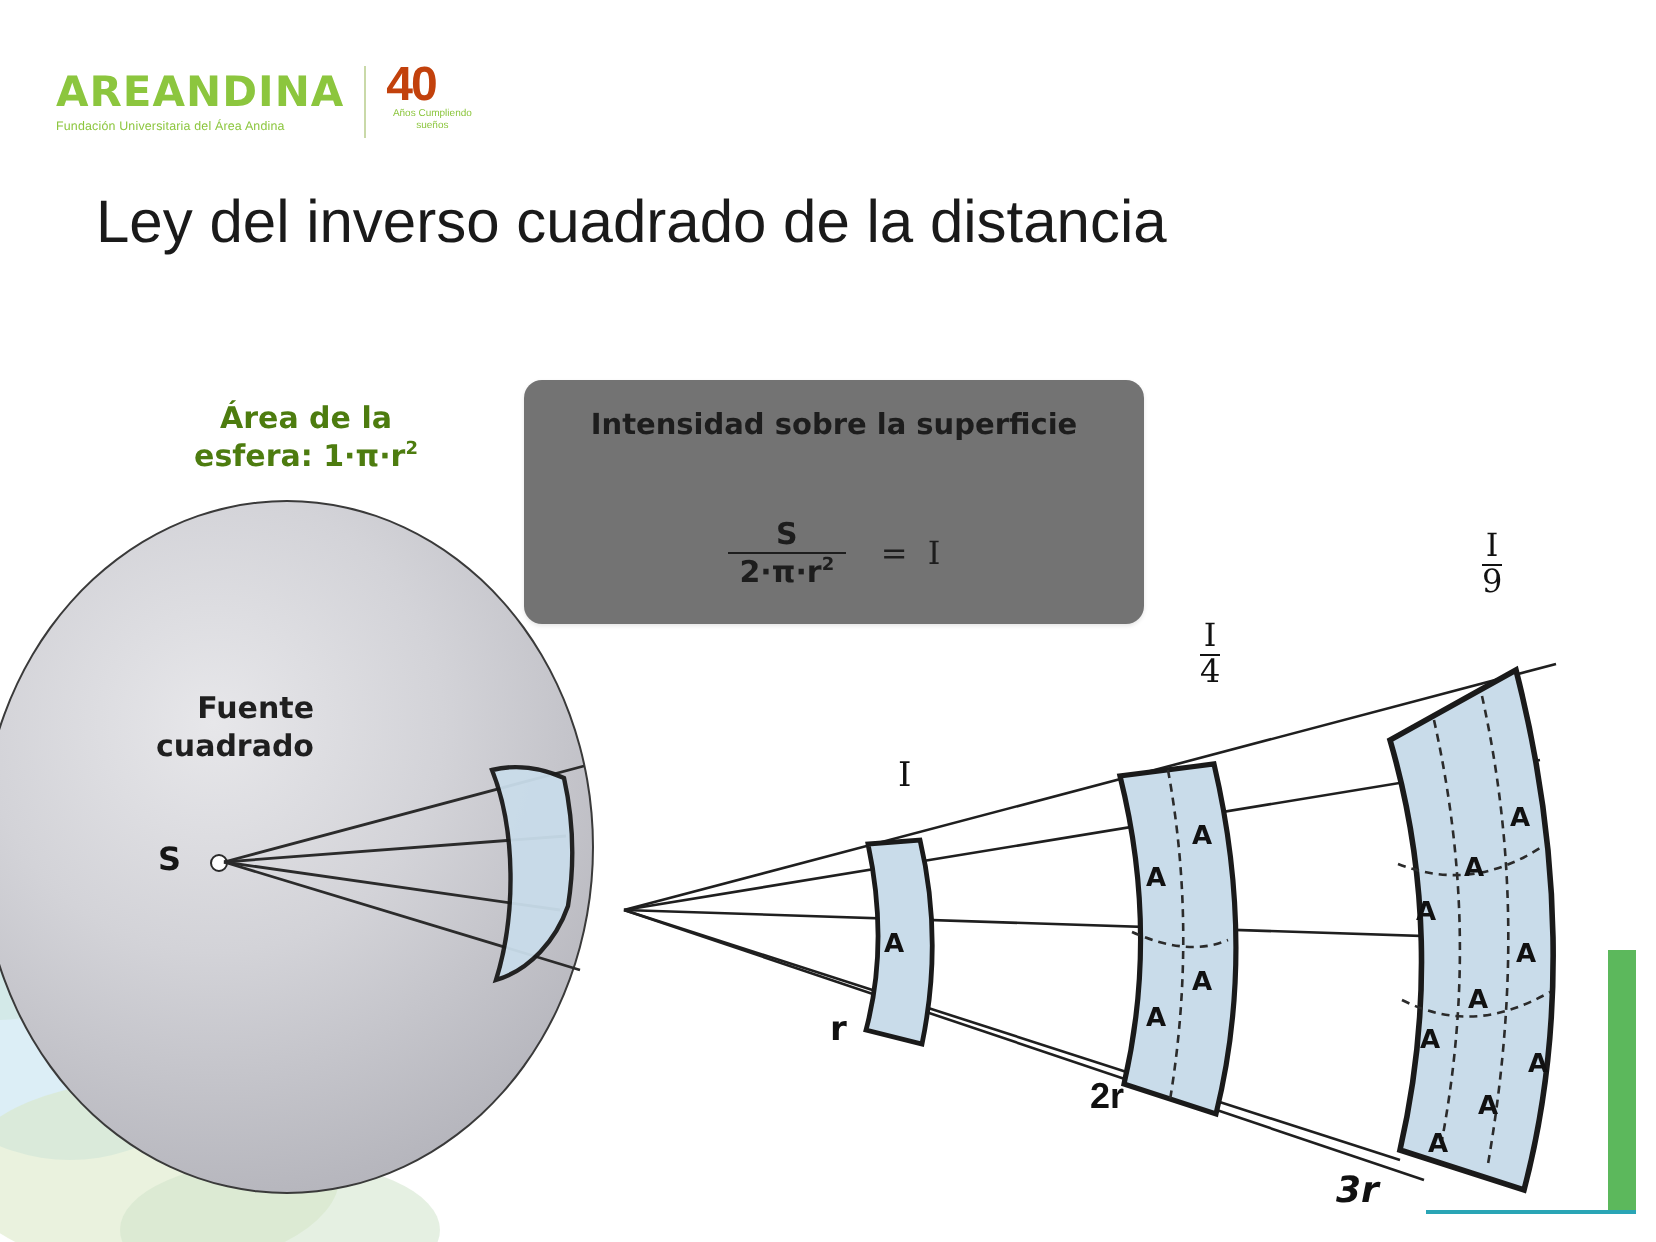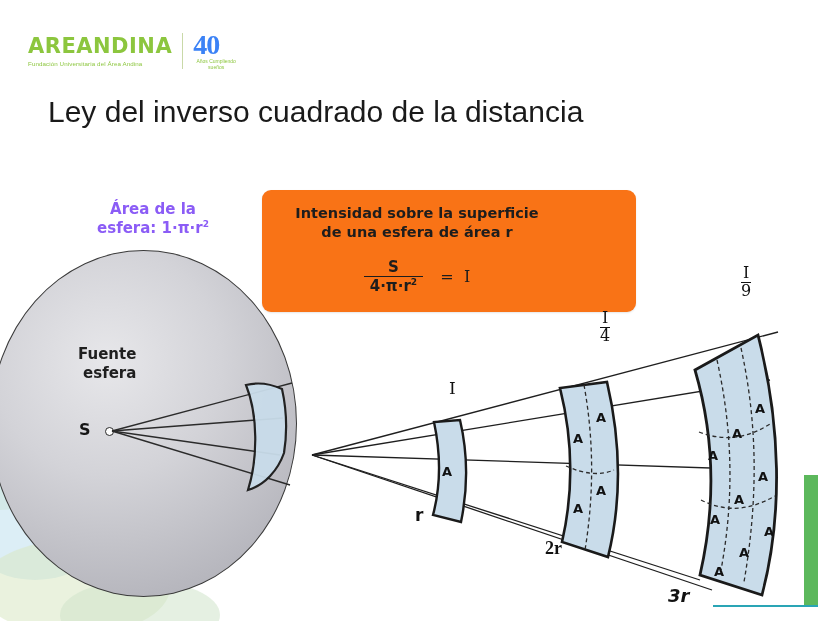--- a/index.html
+++ b/index.html
@@ -26,21 +26,21 @@
     font-weight:700;font-size:21px;letter-spacing:.5px;
     color:#8cc63e;line-height:1;
   }
   .logo-sub{
     font-family:"Liberation Sans", sans-serif;
     font-size:6.2px;color:#8cc63e;letter-spacing:.1px;margin-top:3px;white-space:nowrap;
   }
   .logo-divider{width:1px;height:36px;background:#c9d9a8;margin:0 10px;}
   .logo-40{position:relative;width:46px;height:40px;}
   .logo-40 .num{
-    font-family:Liberation Serif, serif;font-weight:700;font-size:28px;color:#3b82f6;
+    font-family:Liberation Sans, sans-serif;font-weight:700;font-size:24px;color:#c2410c;
     line-height:1;letter-spacing:-1px;
   }
   .logo-40 .c1{font-size:5px;color:#8cc63e;text-align:center;margin-top:0px;line-height:1.15;}
 
   
   .slide-title{
     position:absolute;left:48px;top:95px;
     font-family:Liberation Sans, sans-serif;
     font-size:30px;color:#1a1a1a;font-weight:400;letter-spacing:0px;
   }
@@ -50,40 +50,40 @@
 
   
   .sphere{
     position:absolute;left:-10px;top:80px;width:305px;height:345px;
     border-radius:50%;
     background:radial-gradient(circle at 38% 32%, #e7e7ea 0%, #d3d3d8 38%, #b7b7be 78%, #a9a9b1 100%);
     border:1.6px solid #3a3a3a;
   }
   .label-area{
     position:absolute;left:58px;top:30px;width:190px;text-align:center;
-    font-family:"DejaVu Sans", sans-serif;font-size:15px;color:#8b5cf6;line-height:1.25;font-weight:600;
+    font-family:"DejaVu Sans", sans-serif;font-size:15px;color:#4d7c0f;line-height:1.25;font-weight:600;
   }
   .label-area sup{font-size:9px;}
   .label-fuente{
     position:absolute;left:78px;top:175px;
     font-family:"DejaVu Sans", sans-serif;font-size:15px;color:#1f1f1f;line-height:1.25;font-weight:600;text-align:right;
   }
   .label-s{
     position:absolute;left:79px;top:250px;
     font-family:"DejaVu Sans", sans-serif;font-size:16px;color:#151515;font-weight:600;
   }
   .dot-s{
     position:absolute;left:105px;top:257px;width:7px;height:7px;border-radius:50%;
     background:#fff;border:1.5px solid #2a2a2a;
   }
 
   
   .callout{
-    position:absolute;left:262px;top:20px;width:374px;height:122px;
-    background:#f97316;border-radius:9px;
+    position:absolute;left:262px;top:20px;width:310px;height:122px;
+    background:#737373;border-radius:9px;
     box-shadow:0 1px 2px rgba(0,0,0,.10);
   }
   .callout-text{
     position:absolute;left:0;top:14px;width:310px;text-align:center;
     font-family:"DejaVu Sans", sans-serif;font-size:14.5px;color:#1d1d1d;line-height:1.3;font-weight:600;
   }
   .frac{display:inline-block;text-align:center;vertical-align:middle;}
   .frac .num{display:block;padding:0 6px;}
   .frac .den{display:block;border-top:1.6px solid #1d1d1d;padding:0 6px;}
   .callout-formula{
@@ -92,21 +92,21 @@
   }
   .callout-formula .eq{display:inline-block;vertical-align:middle;margin-left:12px;font-family:"DejaVu Serif",serif;font-weight:400;font-size:16px;}
   .callout-formula sup{font-size:9px;}
 
   
   .lbl{position:absolute;font-family:"DejaVu Serif", serif;color:#111;}
   .lbl-I{left:449px;top:208px;font-size:17px;}
   .lbl-I4{left:600px;top:140px;font-size:16px;text-align:center;}
   .lbl-I9{left:741px;top:95px;font-size:16px;text-align:center;}
   .lbl-r{left:415px;top:335px;font-size:17px;font-family:"DejaVu Sans",sans-serif;font-weight:600;}
-  .lbl-2r{left:545px;top:368px;font-size:18px;font-family:Liberation Serif, serif;font-weight:600;}
+  .lbl-2r{left:545px;top:368px;font-size:18px;font-family:Liberation Sans, sans-serif;font-weight:600;}
   .lbl-3r{left:668px;top:415px;font-size:18px;font-family:"DejaVu Sans",sans-serif;font-weight:600;font-style:italic;}
 
   .fracv{display:inline-block;text-align:center;line-height:1.05;}
   .fracv .n{display:block;}
   .fracv .d{display:block;border-top:1.4px solid #111;}
 
   
   .green-bar{position:absolute;right:10px;bottom:16px;width:14px;height:130px;background:#5cb85c;}
   .teal-line{position:absolute;right:10px;bottom:14px;width:105px;height:2px;background:#2aa5b5;}
 
@@ -143,46 +143,45 @@
 
   <div class="sphere"></div>
 
   <div class="label-area">
     <span>Área de la</span><br>
     <span>esfera: 1·π·r</span><sup>2</sup>
   </div>
 
   <div class="label-fuente">
     <span>Fuente</span><br>
-    <span>esfera</span>
+    <span>cuadrado</span>
   </div>
   <div class="label-s">S</div>
   <div class="dot-s"></div>
 
   <svg width="828" height="440" style="position:absolute;left:0;top:0;">
 
     <g stroke="#2b2b2b" stroke-width="1.4" fill="none">
       <line x1="112" y1="261" x2="292" y2="213"></line>
       <line x1="112" y1="261" x2="283" y2="248"></line>
       <line x1="112" y1="261" x2="280" y2="285"></line>
       <line x1="112" y1="261" x2="290" y2="315"></line>
     </g>
 
     <path d="M246,215 C258,245 258,288 248,320 C265,315 278,300 284,283 C288,258 286,237 282,219 C271,214 258,212 246,215 Z" fill="#c9dcea" stroke="#1a1a1a" stroke-width="2.2" opacity="0.95"></path>
   </svg>
 
   <div class="callout">
     <div class="callout-text">
       <span>Intensidad sobre la superficie</span><br>
-      <span>de una esfera de área r</span>
     </div>
     <div class="callout-formula">
       <span class="frac">
         <span class="num">S</span>
-        <span class="den"><span>4·π·r</span><sup>2</sup></span>
+        <span class="den"><span>2·π·r</span><sup>2</sup></span>
       </span>
       <span class="eq"><span>=</span>&nbsp;&nbsp;<span>I</span></span>
     </div>
   </div>
 
   <svg width="828" height="440" style="position:absolute;left:0;top:0;">
     <g stroke="#1f1f1f" fill="none" stroke-width="1.3">
 
       <line x1="312" y1="285" x2="778" y2="162"></line>
 

